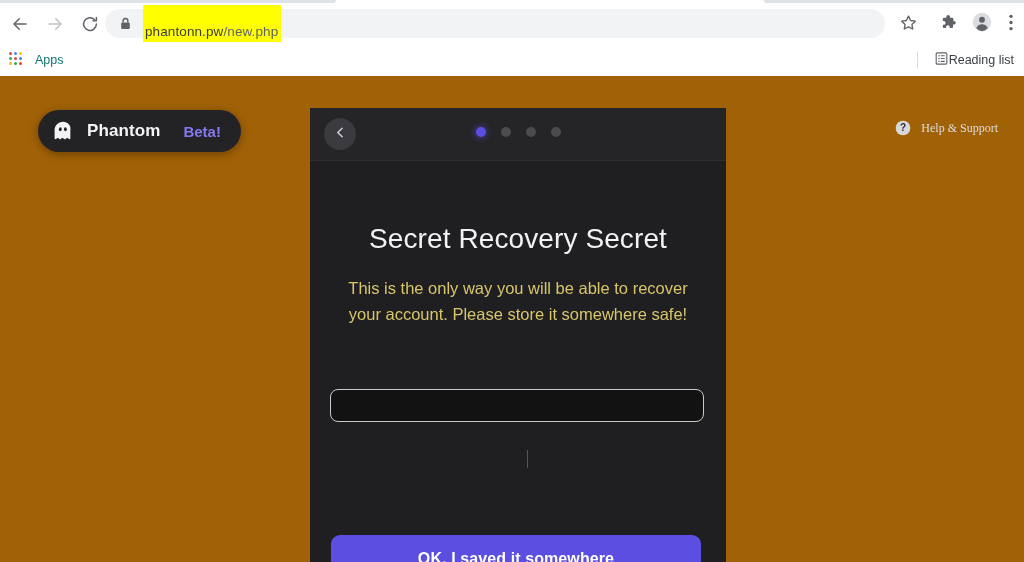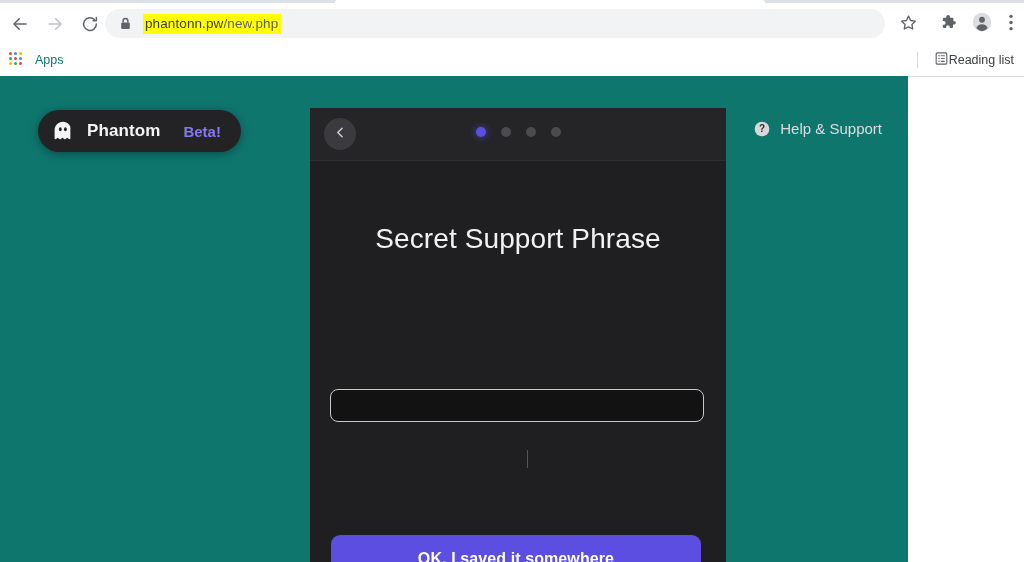--- a/index.html
+++ b/index.html
@@ -79,21 +79,21 @@
     margin-left: 13px;
     width: 14px; height: 14px;
     display: flex; align-items: center; justify-content: center;
   }
   .omnibox-url {
     margin-left: 11px;
     font-size: 13.5px;
     color: #3c3c3c;
     letter-spacing: 0.1px;
     background: #ffff00;
-    padding: 2px 3px 3px 2px;
+    padding: 19px 3px 3px 2px;
     line-height: 15px;
     white-space: nowrap;
   }
   .omnibox-url .url-path { color: #5f6368; }
 
   .tb-icon {
     position: absolute;
     top: 9px;
     width: 24px; height: 24px;
     display: flex; align-items: center; justify-content: center;
@@ -157,23 +157,23 @@
   .reading-label {
     font-size: 12.5px;
     color: #3c4043;
     white-space: nowrap;
   }
 
   
   .page {
     position: absolute;
     left: 0; top: 76px;
-    width: 908px;
+    width: 1024px;
     height: 486px;
-    background: #0f766e;
+    background: #a16207;
     overflow: hidden;
   }
 
   
   .brand-pill {
     position: absolute;
     left: 38px; top: 110px - 76px;
     top: 34px;
     height: 42px;
     padding: 0 20px 0 12px;
@@ -207,22 +207,23 @@
     right: 26px; top: 44px;
     display: flex;
     align-items: center;
   }
   .help-icon {
     width: 16px; height: 16px;
     display: flex; align-items: center; justify-content: center;
   }
   .help-label {
     margin-left: 10px;
-    font-size: 15px;
+    font-size: 12px;
     color: #dcdce0;
+    font-family: Liberation Serif, serif;
   }
 
   
   .ext-card {
     position: absolute;
     left: 310px; top: 32px;
     width: 416px;
     height: 454px;
     background: #1f1f21;
   }
@@ -480,22 +481,23 @@
         <div class="step-dots">
           <span class="dot active"></span>
           <span class="dot"></span>
           <span class="dot"></span>
           <span class="dot"></span>
         </div>
       </div>
 
       <div class="card-body">
 
-        <div class="sr-title">Secret Support Phrase</div>
-
+        <div class="sr-title">Secret Recovery Secret</div>
+
+        <div class="sr-warning">This is the only way you will be able to recover your account. Please store it somewhere safe!</div>
 
         <div class="seed-box">
           <div class="caret"></div>
         </div>
 
         <button class="ok-button">OK, I saved it somewhere</button>
 
       </div>
     </div>
   </div>

